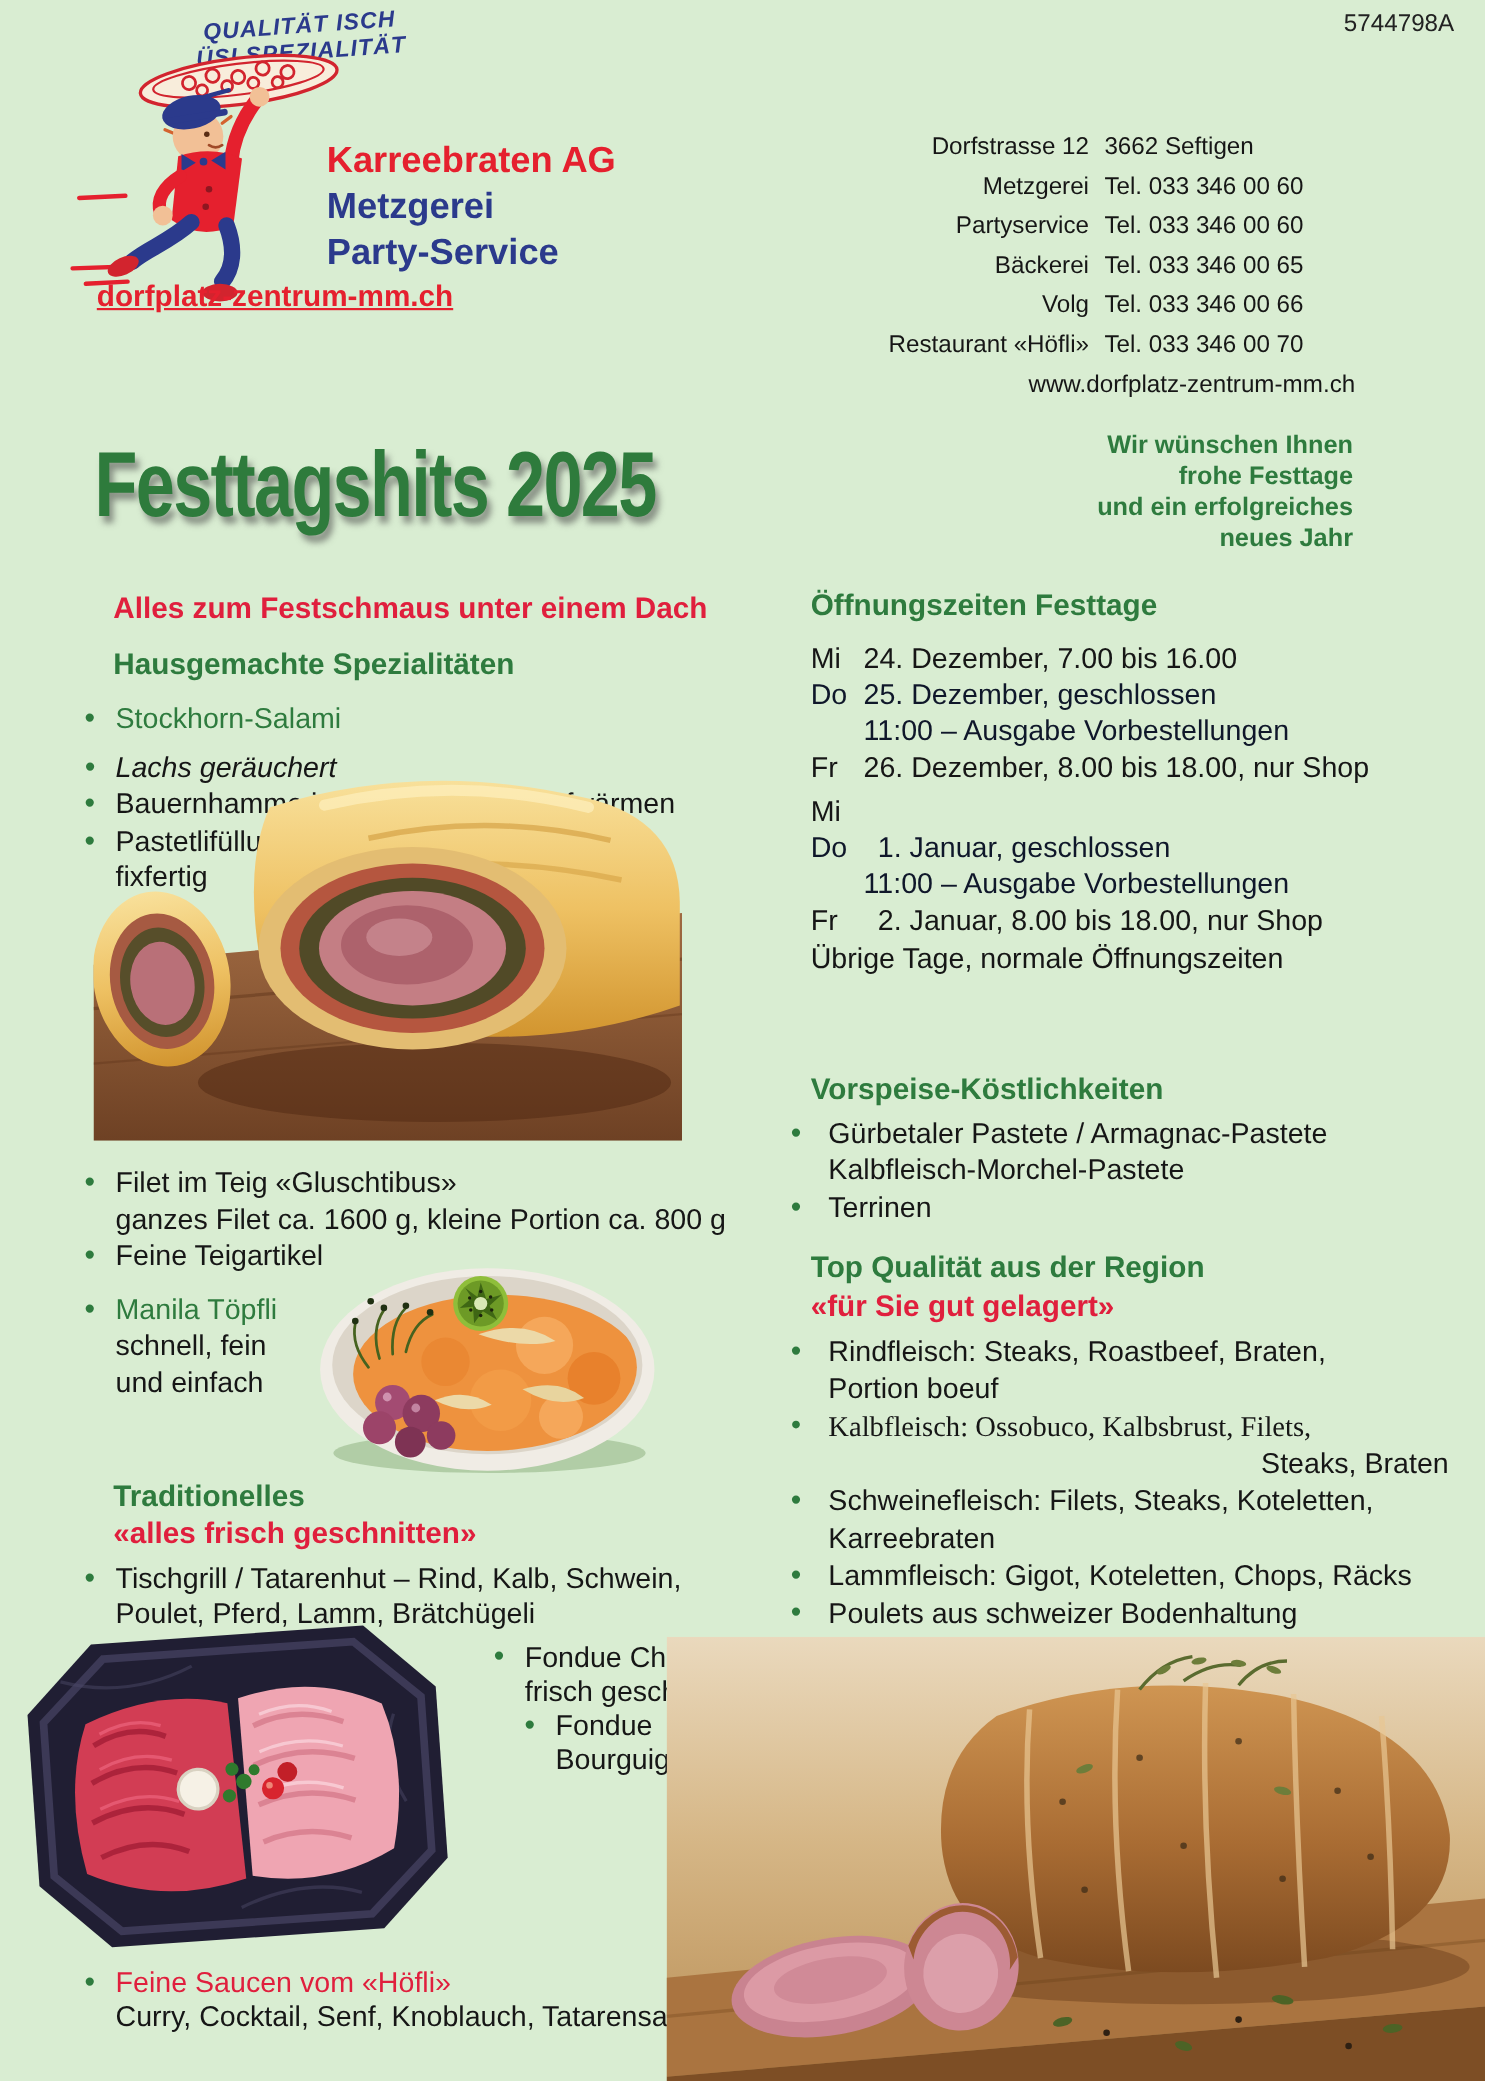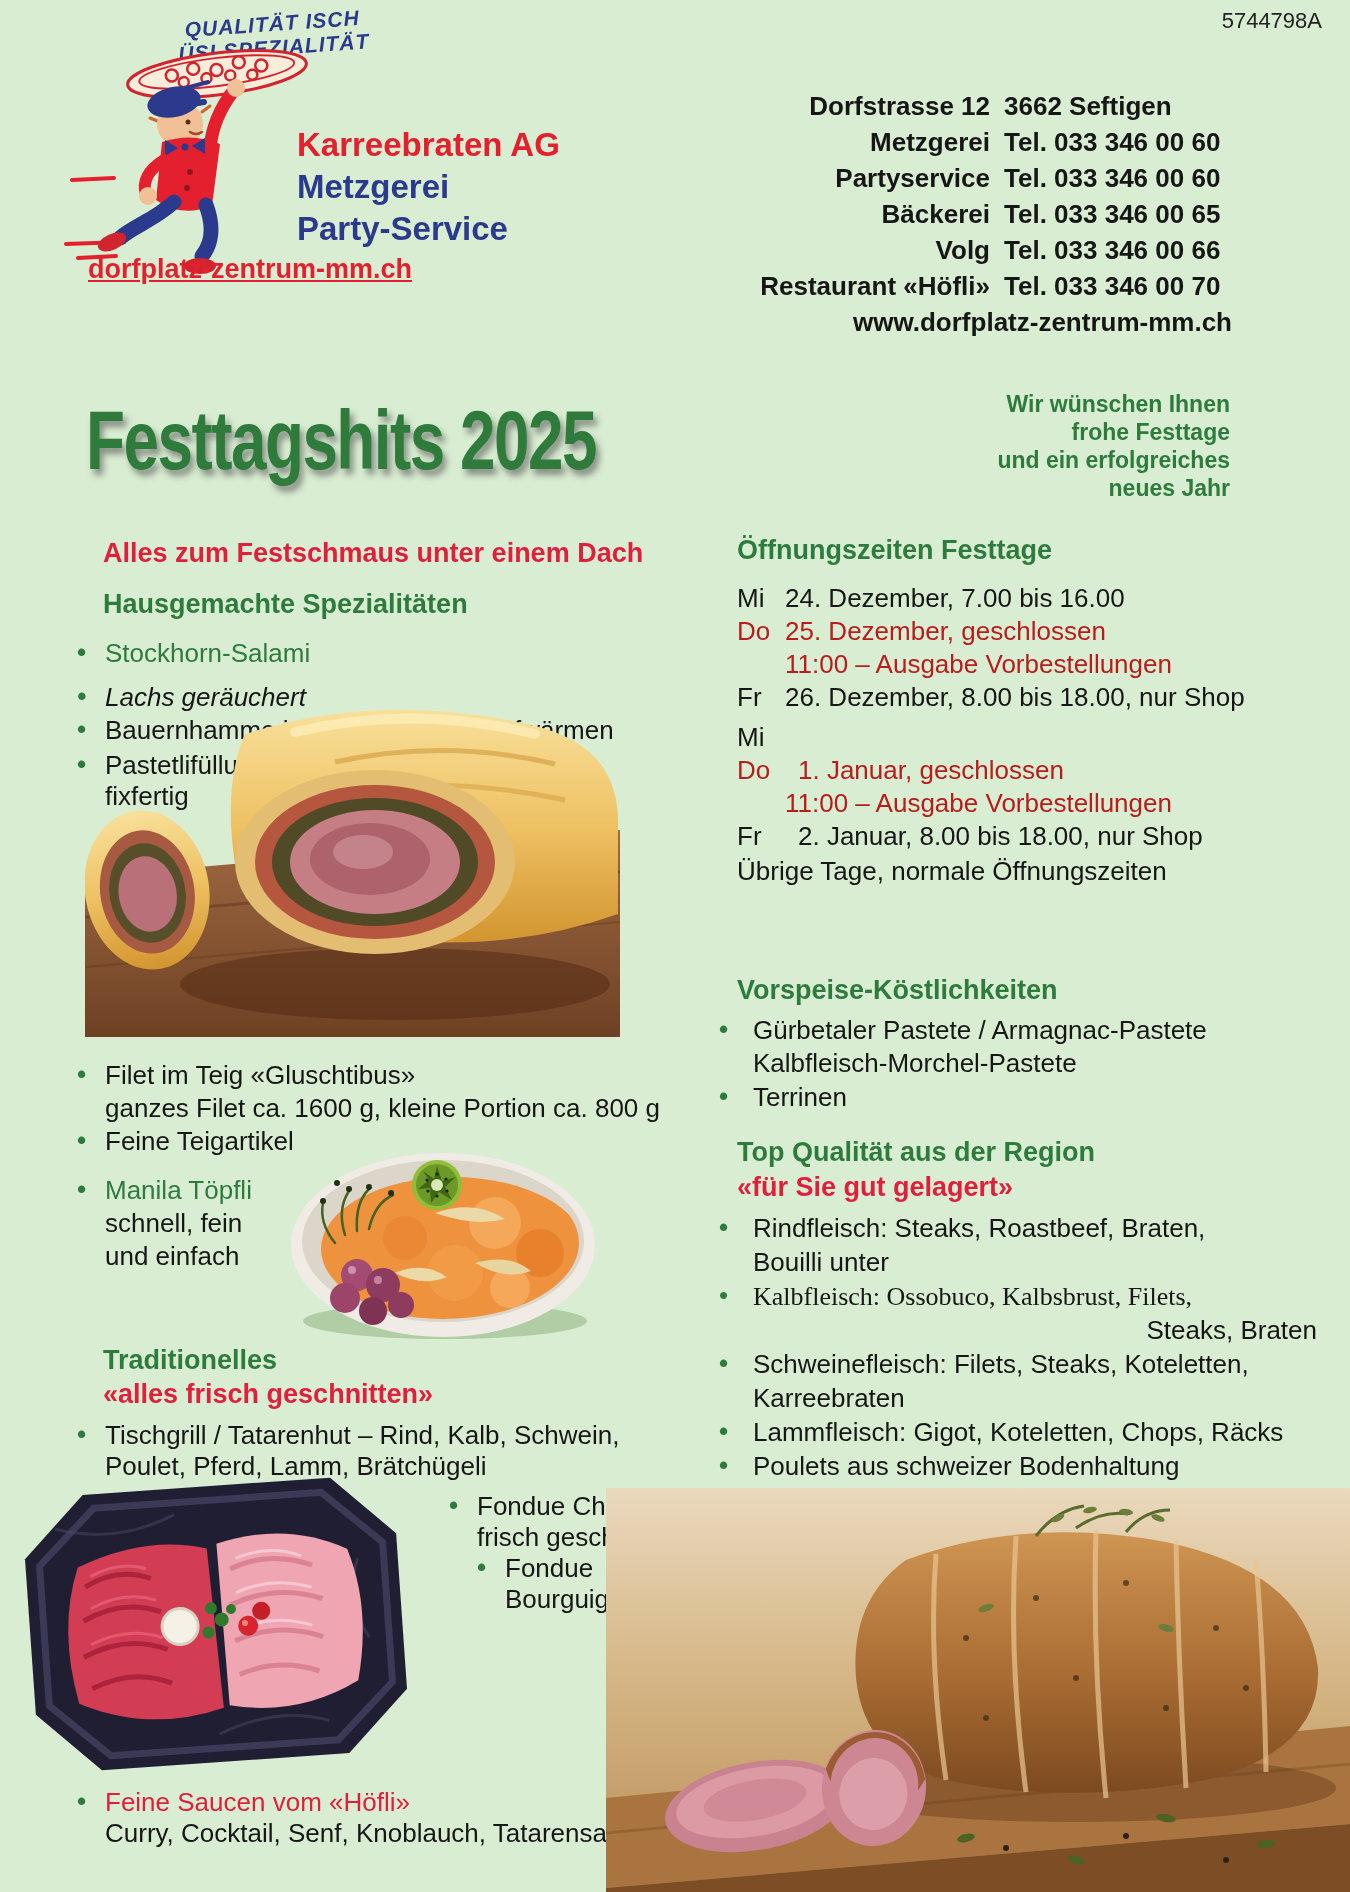--- a/index.html
+++ b/index.html
@@ -20,35 +20,35 @@
   .mt2{margin-top:2px;} .mt3{margin-top:3px;} .mt4{margin-top:4px;} .mt9{margin-top:9px;}
   .mt13{margin-top:13px;font-style:italic;} .mt18{margin-top:18px;}
 
   
   .ref { right:28px; top:8px; font-size:22px; color:#222; }
   .slogan { left:148px; top:12px; width:250px; text-align:center; transform:rotate(-4deg);
             font-size:21px; line-height:24px; font-weight:bold; font-style:italic; color:#2b3a8c; letter-spacing:1px; }
   .company { left:297px; top:124px; font-size:33px; line-height:42px; font-weight:bold; }
   .site-short { left:88px; top:254px; font-size:27px; font-weight:bold; color:#e5202e;text-decoration:underline; }
 
-  .contact { left:640px; top:88px; width:592px; font-size:26px; line-height:36px;font-weight:bold; }
+  .contact { left:640px; top:115px; width:592px; font-size:22px; line-height:36px; }
   .contact-row { display:flex; justify-content:flex-end; gap:14px; }
   .c-tel { width:228px; text-align:left; flex:none; }
   .c-site { text-align:right; }
 
   .title { left:86px; top:392px; font-size:84px; font-weight:bold; color:#2e7b3c; letter-spacing:-2px;
            transform:scaleX(.76); transform-origin:left top; white-space:nowrap;
            text-shadow:5px 6px 7px rgba(70,70,70,.55); }
   .greeting { right:120px; top:390px; text-align:right; font-size:23px; line-height:28px; font-weight:bold; color:#2e7b3e; }
 
   
   .oz-rows { left:737px; top:583px; width:560px; }
   .oz-row { display:flex; font-size:26px; line-height:31px; }
   .oz-day { width:48px; flex:none; }
-  .oz-red { color:#b91c1c;align-items:center; }
+  .oz-red { color:#0f172a;align-items:center; }
   .shift { padding-left:13px; }
 
   svg { display:block; }
 </style>
 </head>
 <body>
 
 <div class="page">
 
   <div class="abs ref">5744798A</div>
@@ -375,21 +375,21 @@
     <div class="b-row" style="padding-left:36px;">Gürbetaler Pastete / Armagnac-Pastete</div>
     <div class="sub mt2" style="padding-left:36px;">Kalbfleisch-Morchel-Pastete</div>
     <div class="b-row mt3" style="padding-left:36px;">Terrinen</div>
   </div>
 
   <div class="abs heading green" style="left:737px; top:1137px;">Top Qualität aus der Region</div>
   <div class="abs heading red" style="left:737px; top:1172px;">«für Sie gut gelagert»</div>
 
   <div class="abs" style="left:717px; top:1213px; width:600px;">
     <div class="b-row" style="padding-left:36px;">Rindfleisch: Steaks, Roastbeef, Braten,</div>
-    <div class="sub mt3" style="padding-left:36px;">Bouilli unter</div>
+    <div class="sub mt3" style="padding-left:36px;">Portion boeuf</div>
     <div class="b-row mt3" style="padding-left:36px;font-family:Liberation Serif, serif;">Kalbfleisch: Ossobuco, Kalbsbrust, Filets,</div>
     <div class="sub mt3" style="padding-left:36px;text-align:right;">Steaks, Braten</div>
     <div class="b-row mt3" style="padding-left:36px;">Schweinefleisch: Filets, Steaks, Koteletten,</div>
     <div class="sub mt3" style="padding-left:36px;">Karreebraten</div>
     <div class="b-row mt3" style="padding-left:36px;">Lammfleisch: Gigot, Koteletten, Chops, Räcks</div>
     <div class="b-row mt3" style="padding-left:36px;">Poulets aus schweizer Bodenhaltung</div>
   </div>
 
   <svg class="abs" style="left:606px; top:1488px;" width="744" height="404" viewBox="0 0 744 404">
     <defs>

